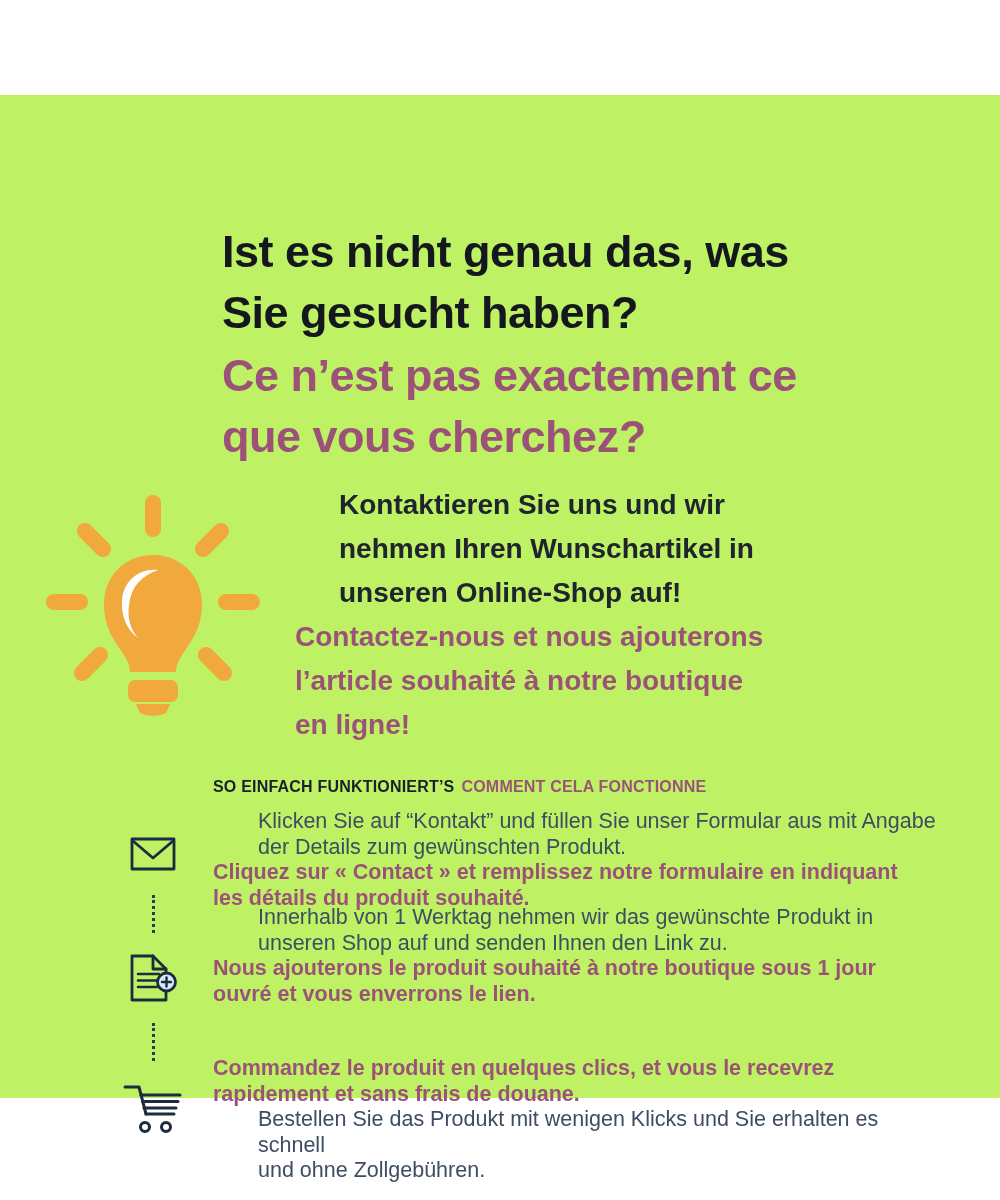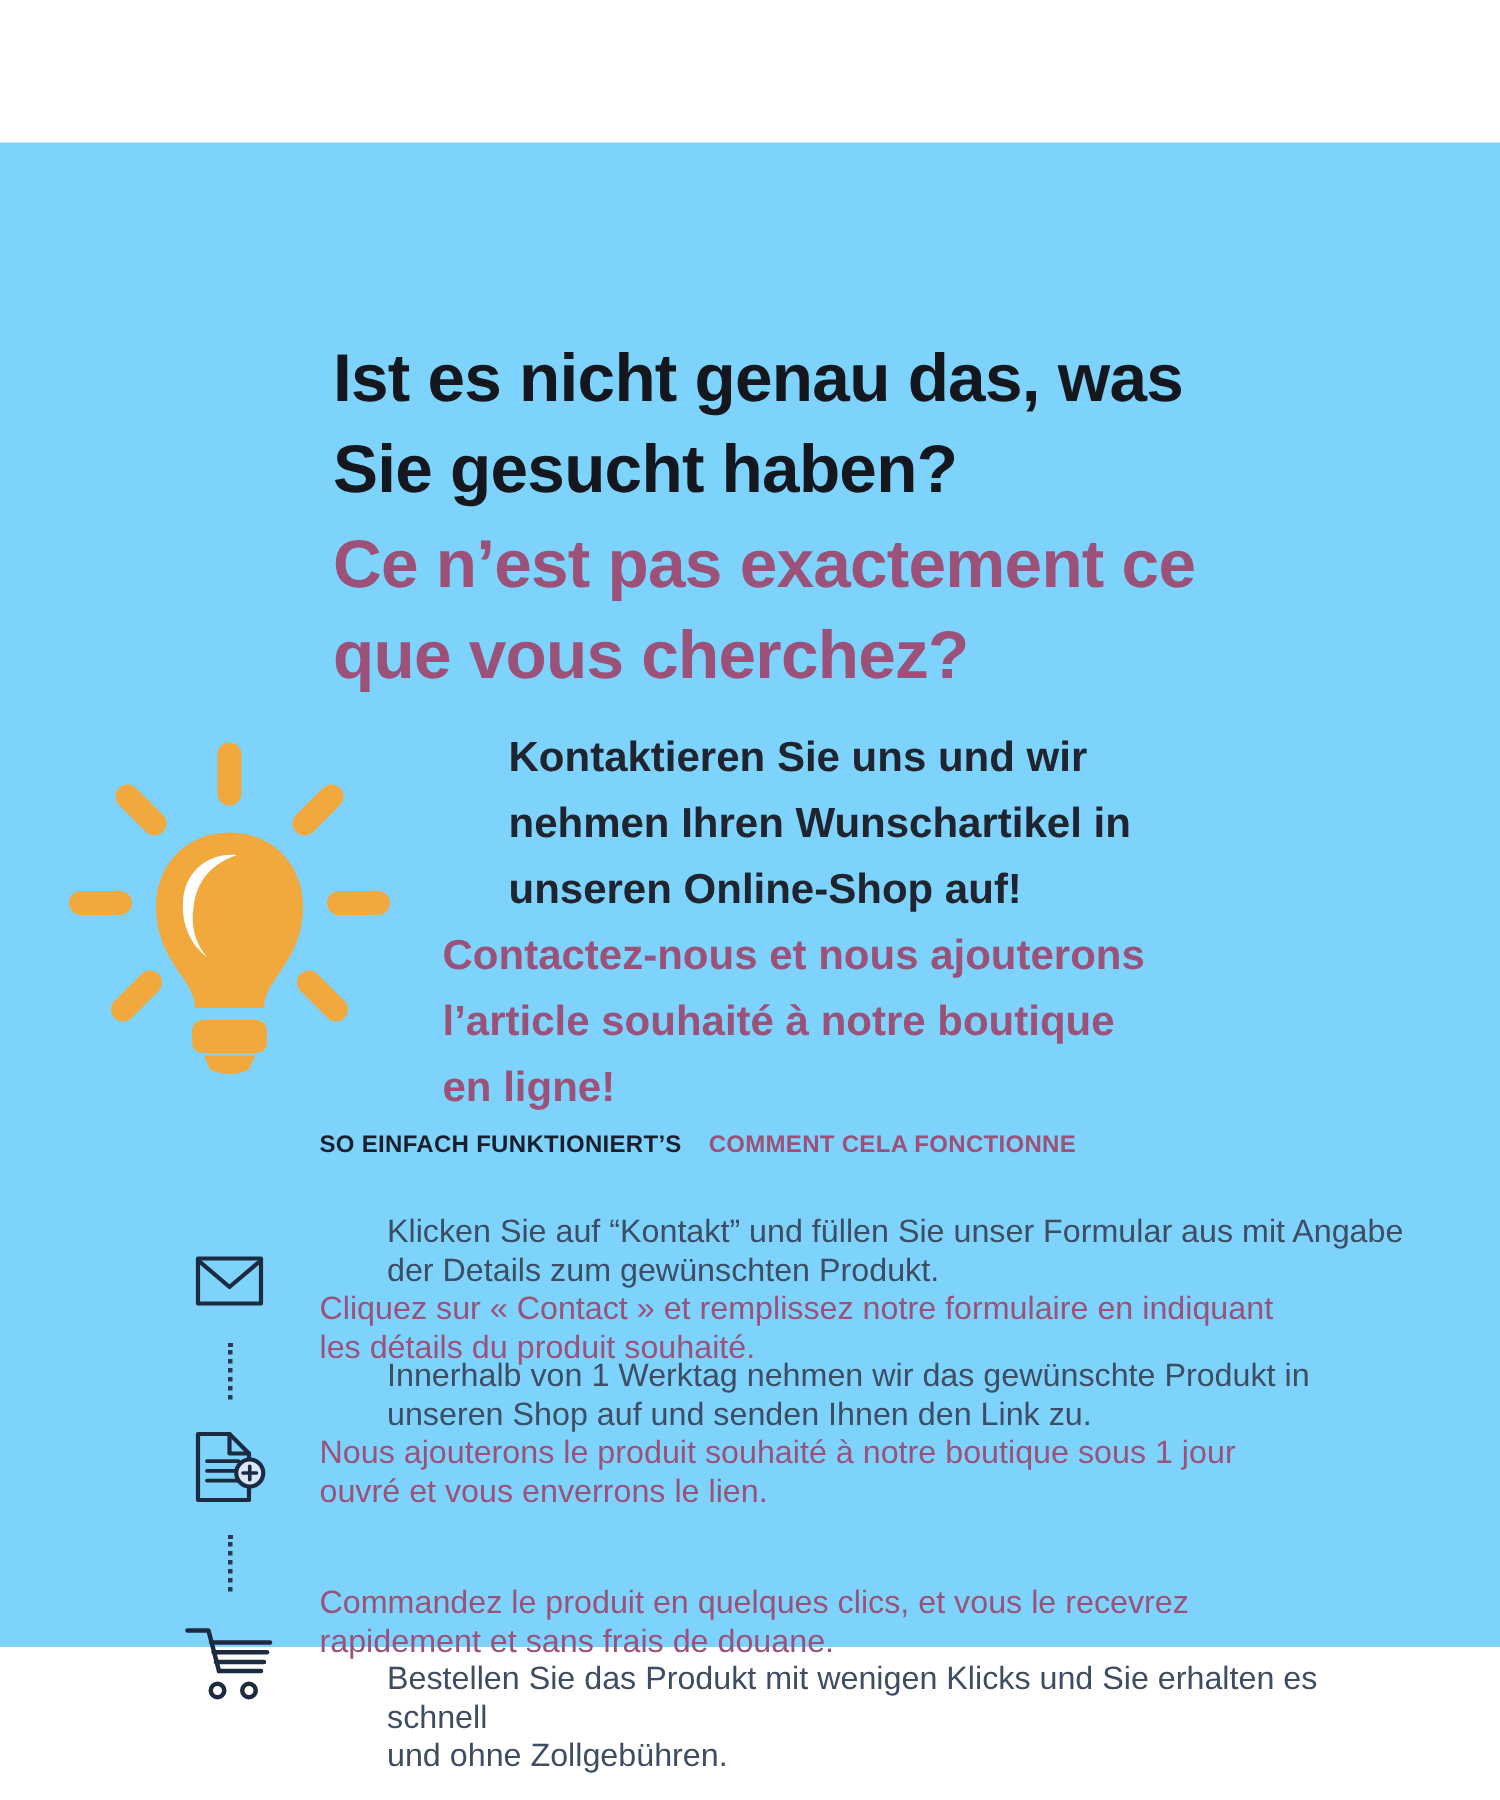--- a/index.html
+++ b/index.html
@@ -6,21 +6,21 @@
   html, body { width: 1000px; height: 1200px; background: #ffffff; }
   body {
     position: relative;
     font-family: "Liberation Sans", sans-serif;
     overflow: hidden;
   }
   .panel {
     position: absolute;
     left: 0; top: 95px;
     width: 1000px; height: 1003px;
-    background: #7dd3fc;
+    background: #bef264;
   }
   .abs { position: absolute; }
   .pre { white-space: pre-line; }
 
   
   .heading-de {
     left: 222px; top: 126px;
     font-size: 45px; line-height: 61px;
     font-weight: 700; letter-spacing: -0.5px;
     color: #15171E;
@@ -41,36 +41,36 @@
   .intro-fr {
     left: 295px; top: 520px;
     font-size: 28px; line-height: 44px;
     font-weight: 600; color: #9C5278;
   }
 
   .bulb-svg { left: 40px; top: 390px; }
 
   
   .eyebrow {
-    left: 213px; top: 660px;
-    display: flex; gap: 18px;
+    left: 213px; top: 683px;
+    display: flex; gap: 7px;
     font-size: 16px; font-weight: 700; letter-spacing: 0.2px;
   }
   .eyebrow .de { color: #1A1F2B; }
   .eyebrow .fr { color: #9C5278; text-align: right; }
 
   
   .step-text { left: 213px; width: 730px; }
   .step-de {
     font-size: 21.5px; line-height: 25.5px;
     font-weight: 400; color: #3E4D61; margin-left: 45px;
   }
   .step-fr {
     font-size: 21.5px; line-height: 25.5px;
-    font-weight: 400; color: #9C5278;
+    font-weight: 700; color: #9C5278;
   }
   .step-1 { top: 714px; }
   .step-2 { top: 810px; }
   .step-3 { top: 961px; }
 
   
   .icon-svg { stroke: #1C2B40; fill: none; stroke-linecap: round; stroke-linejoin: round; }
   .envelope-svg { left: 130px; top: 742px; }
   .doc-svg      { left: 128px; top: 858px; }
   .cart-svg     { left: 122px; top: 988px; }

